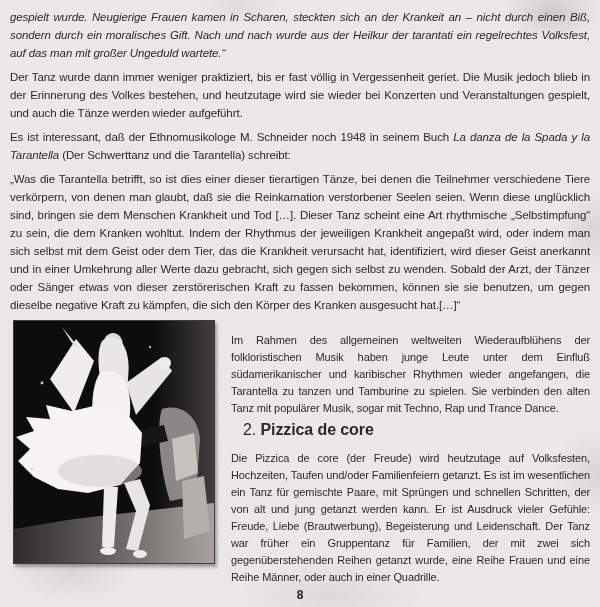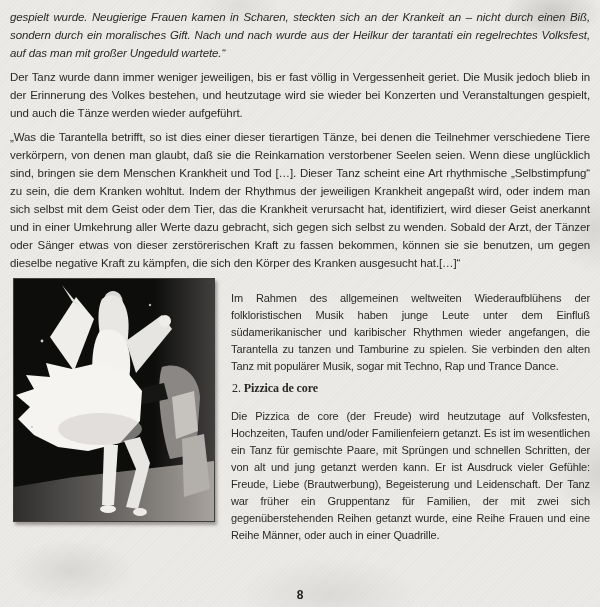--- a/index.html
+++ b/index.html
@@ -42,38 +42,39 @@
     line-height:0;
   }
   .right-col{
     flex:1 1 auto;
     margin-left:16px;
     font-size:11px;
     line-height:17px;
     letter-spacing:-0.1px;
   }
   .rc-para{margin:12px 0 4px 0;text-align:justify;hyphens:none;}
-  .rc-heading{margin:5px 0 2px 1px;font-size:12px;line-height:16px;font-family:Liberation Serif, serif;}
+  .rc-heading{margin:5px 0 2px 12px;font-size:16px;line-height:16px;}
   .rc-heading .bold{font-weight:bold;}
   .page-number{
     position:absolute;
     left:0;bottom:5px;width:100%;
     text-align:center;
     font-size:12px;font-weight:bold;color:#242321;
   }
 </style>
 </head>
 <body>
 
 <div class="page">
 
   <p class="para italic">gespielt wurde. Neugierige Frauen kamen in Scharen, steckten sich an der Krankeit an – nicht durch einen Biß, sondern durch ein moralisches Gift. Nach und nach wurde aus der Heilkur der tarantati ein regelrechtes Volksfest, auf das man mit großer Ungeduld wartete.“</p>
 
-  <p class="para">Der Tanz wurde dann immer weniger jeweiligen, bis er fast völlig in Vergessenheit geriet. Die Musik jedoch blieb in der Erinnerung des Volkes bestehen, und heutzutage wird sie wieder bei Konzerten und Veranstaltungen gespielt, und auch die Tänze werden wieder aufgeführt.</p>
+  <p class="para">Der Tanz wurde dann immer weniger praktiziert, bis er fast völlig in Vergessenheit geriet. Die Musik jedoch blieb in der Erinnerung des Volkes bestehen, und heutzutage wird sie wieder bei Konzerten und Veranstaltungen gespielt, und auch die Tänze werden wieder aufgeführt.</p>
 
+  <p class="para"><span>Es ist interessant, daß der Ethnomusikologe M. Schneider noch 1948 in seinem Buch </span><span class="book-title">La danza de la Spada y la Tarantella</span><span> (Der Schwerttanz und die Tarantella) schreibt:</span></p>
 
   <p class="para">„Was die Tarantella betrifft, so ist dies einer dieser tierartigen Tänze, bei denen die Teilnehmer verschiedene Tiere verkörpern, von denen man glaubt, daß sie die Reinkarnation verstorbener Seelen seien. Wenn diese unglücklich sind, bringen sie dem Menschen Krankheit und Tod […]. Dieser Tanz scheint eine Art rhythmische „Selbstimpfung“ zu sein, die dem Kranken wohltut. Indem der Rhythmus der jeweiligen Krankheit angepaßt wird, oder indem man sich selbst mit dem Geist oder dem Tier, das die Krankheit verursacht hat, identifiziert, wird dieser Geist anerkannt und in einer Umkehrung aller Werte dazu gebracht, sich gegen sich selbst zu wenden. Sobald der Arzt, der Tänzer oder Sänger etwas von dieser zerstörerischen Kraft zu fassen bekommen, können sie sie benutzen, um gegen dieselbe negative Kraft zu kämpfen, die sich den Körper des Kranken ausgesucht hat.[…]“</p>
 
   <div class="media-row">
 
     <div class="photo-frame">
       <svg viewBox="0 0 200 242" width="200" height="242" xmlns="http://www.w3.org/2000/svg" role="img">
         <defs>
           <linearGradient id="haze" x1="0" y1="0" x2="1" y2="0">
             <stop offset="0" stop-color="#0d0d0c"></stop>

